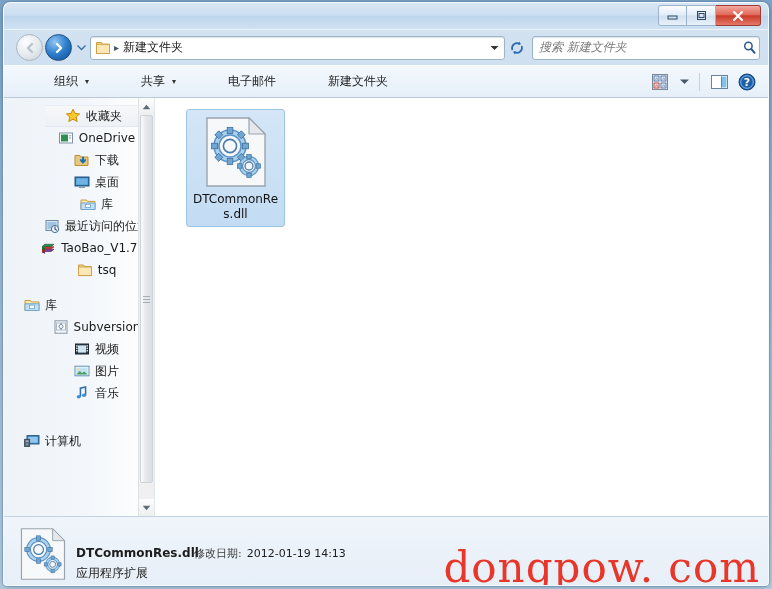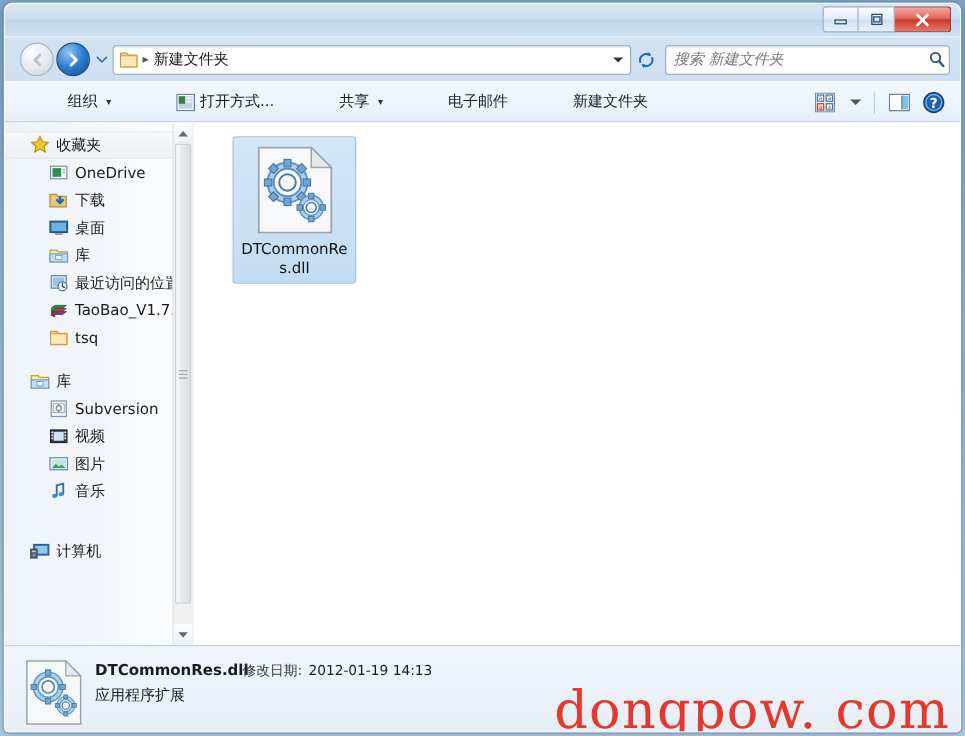--- a/index.html
+++ b/index.html
@@ -94,25 +94,26 @@
   .bodyrow{display:flex;height:418px;background:#fff;}
   .nav{
     width:150px;position:relative;flex:0 0 150px;
     background:linear-gradient(90deg,#eef3f8 0%,#f3f7fb 55%,#ffffff 100%);
     border-right:1px solid #dfe6ee;
     overflow:hidden;
   }
   .nav-inner{padding-top:7px;}
   .navitem{height:22px;display:flex;align-items:center;gap:5px;padding-left:10px;white-space:nowrap;}
   .navitem.root{padding-left:20px;font-weight:normal;}
-  .navitem.child{padding-left:35px;}
+  .navitem.child{padding-left:35px;justify-content:center;}
   .navitem.sel{
     background:linear-gradient(180deg,#f6f8fa 0%,#eef1f5 100%);
     border-top:1px solid #eaeef3;border-bottom:1px solid #e2e7ee;
     height:20px;
+    margin-left:41px;
   }
   .navitem .lbl{font-size:12px;color:#1a1a1a;overflow:hidden;}
   .nav-gap{height:13px;}
   .nav-ico{width:16px;height:16px;flex:0 0 16px;display:block;}
   
   .vscroll{
     position:absolute;right:0;top:0;width:16px;height:100%;
     background:#f0f0f0;border-left:1px solid #e0e3e6;box-sizing:border-box;
   }
   .sb-arrow{
@@ -149,21 +150,21 @@
     display:flex;align-items:flex-start;padding:9px 0 0 16px;
     box-sizing:border-box;
   }
   .status-ico{flex:0 0 46px;margin-top:2px;}
   .status-fields{display:flex;flex-direction:column;gap:4px;margin-left:10px;margin-top:3px;}
   .srow{display:flex;align-items:baseline;}
   .sname{font-size:12px;color:#1c1c1c;font-weight:bold;width:118px;}
   .stype{font-size:12px;color:#1c1c1c;width:118px;}
   .slbl{font-size:11px;color:#3b3b3b;}
   .sval{font-size:11px;color:#1c1c1c;font-weight:normal;margin-left:5px;}
-  .sfield-a{width:222px;display:flex;align-items:baseline;}
+  .sfield-a{width:222px;display:flex;align-items:baseline;margin-top:17px;}
   .watermark{
     position:absolute;right:8px;bottom:-4px;
     font-family:"DejaVu Serif","Liberation Serif",serif;
     font-size:42px;color:#e8372a;letter-spacing:1px;white-space:nowrap;
   }
 </style>
 </head>
 <body>
 
 <div class="window">
@@ -236,30 +237,20 @@
         <circle cx="6.4" cy="6" r="3.7" fill="none" stroke="#2b5a93" stroke-width="1.5"></circle>
         <path d="M9.3 9 L12.6 12.8" stroke="#2b5a93" stroke-width="2" stroke-linecap="round"></path>
       </svg>
     </div>
   </div>
 
   <div class="toolbar">
     <div class="tbtn">
       <span>组织</span>
       <span class="tb-caret">▾</span>
-    </div>
-    <div class="tbtn">
-      <svg class="gl" width="15" height="14" viewBox="0 0 15 14">
-        <rect x="0.5" y="0.5" width="14" height="13" fill="#ffffff" stroke="#5b7fa6" stroke-width="1"></rect>
-        <rect x="2" y="2" width="11" height="10" fill="#bcd4ea"></rect>
-        <rect x="2" y="2" width="5" height="6" fill="#3f7d3f"></rect>
-        <rect x="8" y="3" width="4" height="1.4" fill="#ffffff"></rect>
-        <rect x="8" y="5.6" width="4" height="1.4" fill="#ffffff"></rect>
-      </svg>
-      <span>打开方式...</span>
     </div>
     <div class="tbtn">
       <span>共享</span>
       <span class="tb-caret">▾</span>
     </div>
     <div class="tbtn">
       <span>电子邮件</span>
     </div>
     <div class="tbtn">
       <span>新建文件夹</span>

